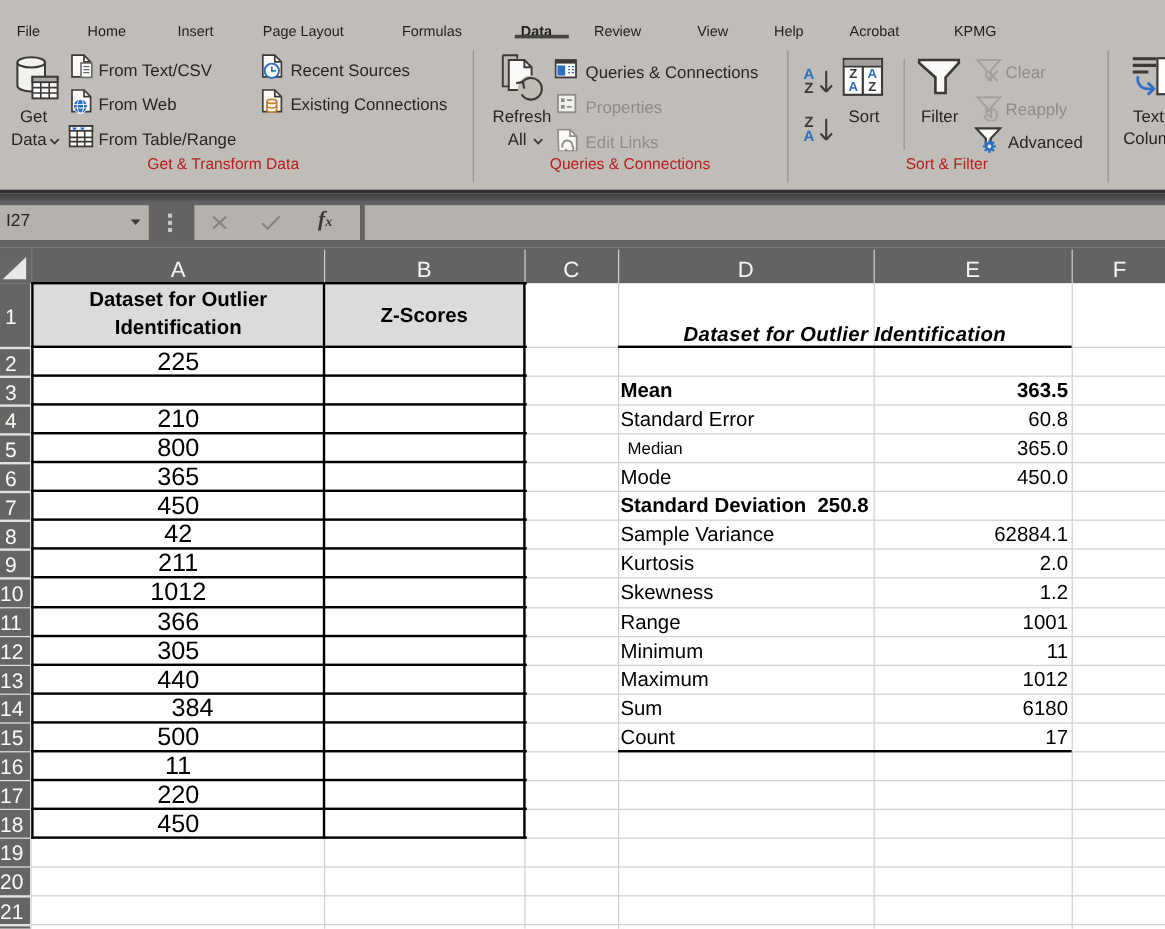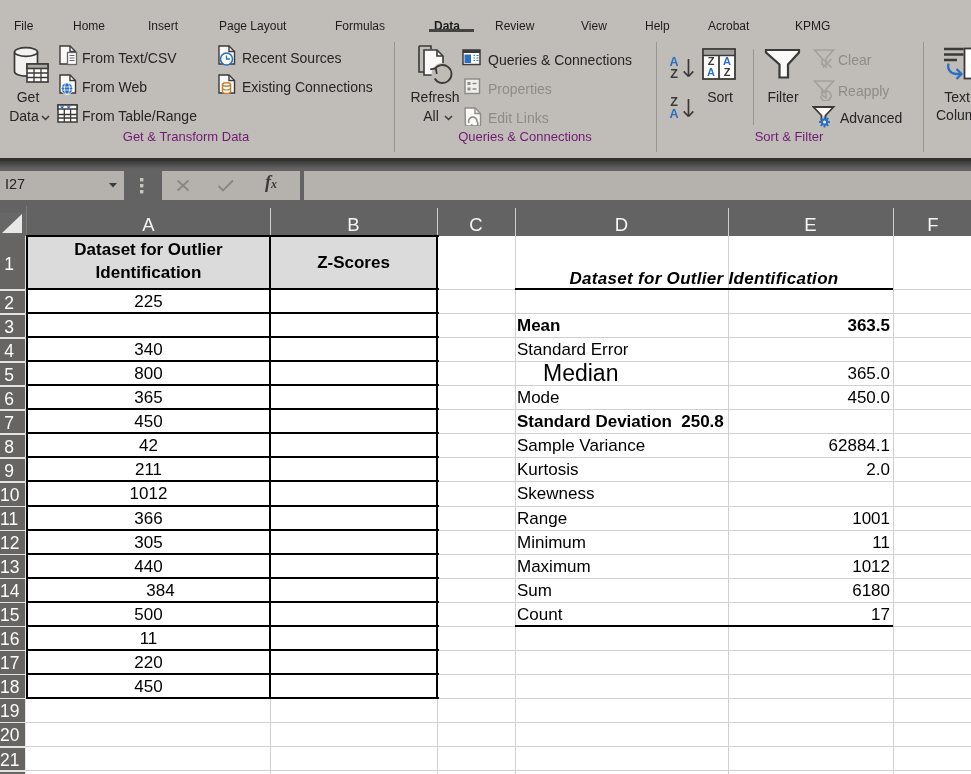--- a/index.html
+++ b/index.html
@@ -3,34 +3,34 @@
 <meta charset="utf-8">
 <style>
   html,body{margin:0;padding:0;}
   #app{position:relative;width:971px;height:774px;overflow:hidden;background:#fff;
        font-family:"Liberation Sans",sans-serif;}
   .abs{position:absolute;}
   #ribbon{position:absolute;left:0;top:0;width:971px;height:158px;background:#c0bcb7;}
   .mi{position:absolute;top:19px;font-size:12px;color:#1e1e1e;white-space:nowrap;}
   .rt{position:absolute;font-size:14px;color:#262626;white-space:nowrap;}
   .grey{color:#8e8c88 !important;}
-  .glabel{position:absolute;font-size:13px;color:#701a75;white-space:nowrap;top:129px;transform:translateX(-50%);}
+  .glabel{position:absolute;font-size:13px;color:#b91c1c;white-space:nowrap;top:129px;transform:translateX(-50%);}
   .vsep{position:absolute;width:1px;background:#979591;}
   .ctr{transform:translateX(-50%);text-align:right;}
   #darkstrip{position:absolute;left:0;top:158px;width:971px;height:3px;background:#303030;}
   #fbar{position:absolute;left:0;top:161px;width:971px;height:45px;background:linear-gradient(180deg,#3a3a3a 0px,#636363 8px,#636363 100%);}
   .lightbox{position:absolute;top:171px;height:29px;background:#b5b2ad;}
   #chead{position:absolute;left:0;top:206px;width:971px;height:30px;background:#636363;}
   .colletter{position:absolute;top:215px;font-size:18.5px;line-height:20px;color:#f5f5f3;transform:translateX(-50%);}
   .ctick{position:absolute;top:208px;height:28px;width:1px;background:#cfcfcd;}
   .rownum{position:absolute;width:18px;text-align:center;font-size:17.5px;line-height:20px;color:#fbfbf9;margin-top:-8.5px;}
   .rtick{position:absolute;left:0;width:25px;height:1.5px;background:#e2e2e0;}
   .hgl{position:absolute;left:26px;width:945px;height:1px;background:#d1d0cf;}
   .vgl{position:absolute;top:236px;width:1px;height:538px;background:#d1d0cf;}
-  .cell{position:absolute;font-size:17px;color:#000;white-space:nowrap;}
+  .cell{position:absolute;font-size:21px;color:#000;white-space:nowrap;}
   .b{font-weight:bold;}
   .blk{position:absolute;background:#000;}
 </style>
 </head>
 <body>
 <div id="app">
 <div id="ribbon"></div>
 <div class="mi" style="left:14px;">File</div>
 <div class="mi" style="left:73px;">Home</div>
 <div class="mi" style="left:148px;">Insert</div>
@@ -318,51 +318,53 @@
 <div class="blk" style="left:26px;top:624.7px;width:413px;height:2px;"></div>
 <div class="blk" style="left:26px;top:648.8px;width:413px;height:2px;"></div>
 <div class="blk" style="left:26px;top:672.8px;width:413px;height:2px;"></div>
 <div class="blk" style="left:26px;top:696.9px;width:413px;height:2px;"></div>
 <div class="blk" style="left:26px;top:235px;width:2px;height:463.9px;"></div>
 <div class="blk" style="left:269px;top:235px;width:2px;height:463.9px;"></div>
 <div class="blk" style="left:436px;top:235px;width:2px;height:463.9px;"></div>
 <div class="cell b" style="left:27px;top:237.7px;width:243px;text-align:center;line-height:23.5px;font-size:17px;">Dataset for Outlier<br>Identification</div>
 <div class="cell b" style="left:270px;top:236px;width:167px;height:53px;line-height:53px;text-align:center;font-size:17px;">Z-Scores</div>
 <div class="cell" style="left:27px;top:289.0px;width:243px;height:24px;line-height:25px;text-align:center;">225</div>
-<div class="cell" style="left:27px;top:337.1px;width:243px;height:24px;line-height:25px;text-align:center;">340</div>
+<div class="cell" style="left:27px;top:337.1px;width:243px;height:24px;line-height:25px;text-align:center;">210</div>
 <div class="cell" style="left:27px;top:361.1px;width:243px;height:24px;line-height:25px;text-align:center;">800</div>
 <div class="cell" style="left:27px;top:385.2px;width:243px;height:24px;line-height:25px;text-align:center;">365</div>
 <div class="cell" style="left:27px;top:409.2px;width:243px;height:24px;line-height:25px;text-align:center;">450</div>
 <div class="cell" style="left:27px;top:433.3px;width:243px;height:24px;line-height:25px;text-align:center;">42</div>
 <div class="cell" style="left:27px;top:457.4px;width:243px;height:24px;line-height:25px;text-align:center;">211</div>
 <div class="cell" style="left:27px;top:481.4px;width:243px;height:24px;line-height:25px;text-align:center;">1012</div>
 <div class="cell" style="left:27px;top:505.5px;width:243px;height:24px;line-height:25px;text-align:center;">366</div>
 <div class="cell" style="left:27px;top:529.5px;width:243px;height:24px;line-height:25px;text-align:center;">305</div>
 <div class="cell" style="left:27px;top:553.5px;width:243px;height:24px;line-height:25px;text-align:center;">440</div>
 <div class="cell" style="left:27px;top:577.6px;width:267px;height:24px;line-height:25px;text-align:center;">384</div>
 <div class="cell" style="left:27px;top:601.7px;width:243px;height:24px;line-height:25px;text-align:center;">500</div>
 <div class="cell" style="left:27px;top:625.7px;width:243px;height:24px;line-height:25px;text-align:center;">11</div>
 <div class="cell" style="left:27px;top:649.8px;width:243px;height:24px;line-height:25px;text-align:center;">220</div>
 <div class="cell" style="left:27px;top:673.8px;width:243px;height:24px;line-height:25px;text-align:center;">450</div>
 <div class="cell b" style="left:515px;top:269px;width:378px;text-align:center;font-style:italic;font-size:17px;letter-spacing:0.3px;line-height:20px;">Dataset for Outlier Identification</div>
 <div class="blk" style="left:515px;top:288px;width:378px;height:2px;"></div>
 <div class="cell b" style="left:517px;top:313.1px;height:24px;line-height:25px;font-size:17px;">Mean</div>
 <div class="cell b" style="left:515px;top:313.1px;width:375px;height:24px;line-height:25px;font-size:17px;text-align:right;">363.5</div>
 <div class="cell" style="left:517px;top:337.1px;height:24px;line-height:25px;font-size:17px;">Standard Error</div>
-<div class="cell" style="left:543px;top:361.1px;height:24px;line-height:25px;font-size:23px;">Median</div>
+<div class="cell" style="left:515px;top:337.1px;width:375px;height:24px;line-height:25px;font-size:17px;text-align:right;">60.8</div>
+<div class="cell" style="left:523px;top:361.1px;height:24px;line-height:25px;font-size:14px;">Median</div>
 <div class="cell" style="left:515px;top:361.1px;width:375px;height:24px;line-height:25px;font-size:17px;text-align:right;">365.0</div>
 <div class="cell" style="left:517px;top:385.2px;height:24px;line-height:25px;font-size:17px;">Mode</div>
 <div class="cell" style="left:515px;top:385.2px;width:375px;height:24px;line-height:25px;font-size:17px;text-align:right;">450.0</div>
 <div class="cell b" style="left:517px;top:409.2px;height:24px;line-height:25px;font-size:17px;">Standard Deviation</div>
 <div class="cell b" style="left:515px;top:409.2px;width:375px;height:24px;line-height:25px;font-size:17px;text-align:center;">250.8</div>
 <div class="cell" style="left:517px;top:433.3px;height:24px;line-height:25px;font-size:17px;">Sample Variance</div>
 <div class="cell" style="left:515px;top:433.3px;width:375px;height:24px;line-height:25px;font-size:17px;text-align:right;">62884.1</div>
 <div class="cell" style="left:517px;top:457.4px;height:24px;line-height:25px;font-size:17px;">Kurtosis</div>
 <div class="cell" style="left:515px;top:457.4px;width:375px;height:24px;line-height:25px;font-size:17px;text-align:right;">2.0</div>
 <div class="cell" style="left:517px;top:481.4px;height:24px;line-height:25px;font-size:17px;">Skewness</div>
+<div class="cell" style="left:515px;top:481.4px;width:375px;height:24px;line-height:25px;font-size:17px;text-align:right;">1.2</div>
 <div class="cell" style="left:517px;top:505.5px;height:24px;line-height:25px;font-size:17px;">Range</div>
 <div class="cell" style="left:515px;top:505.5px;width:375px;height:24px;line-height:25px;font-size:17px;text-align:right;">1001</div>
 <div class="cell" style="left:517px;top:529.5px;height:24px;line-height:25px;font-size:17px;">Minimum</div>
 <div class="cell" style="left:515px;top:529.5px;width:375px;height:24px;line-height:25px;font-size:17px;text-align:right;">11</div>
 <div class="cell" style="left:517px;top:553.5px;height:24px;line-height:25px;font-size:17px;">Maximum</div>
 <div class="cell" style="left:515px;top:553.5px;width:375px;height:24px;line-height:25px;font-size:17px;text-align:right;">1012</div>
 <div class="cell" style="left:517px;top:577.6px;height:24px;line-height:25px;font-size:17px;">Sum</div>
 <div class="cell" style="left:515px;top:577.6px;width:375px;height:24px;line-height:25px;font-size:17px;text-align:right;">6180</div>
 <div class="cell" style="left:517px;top:601.7px;height:24px;line-height:25px;font-size:17px;">Count</div>
 <div class="cell" style="left:515px;top:601.7px;width:375px;height:24px;line-height:25px;font-size:17px;text-align:right;">17</div>

